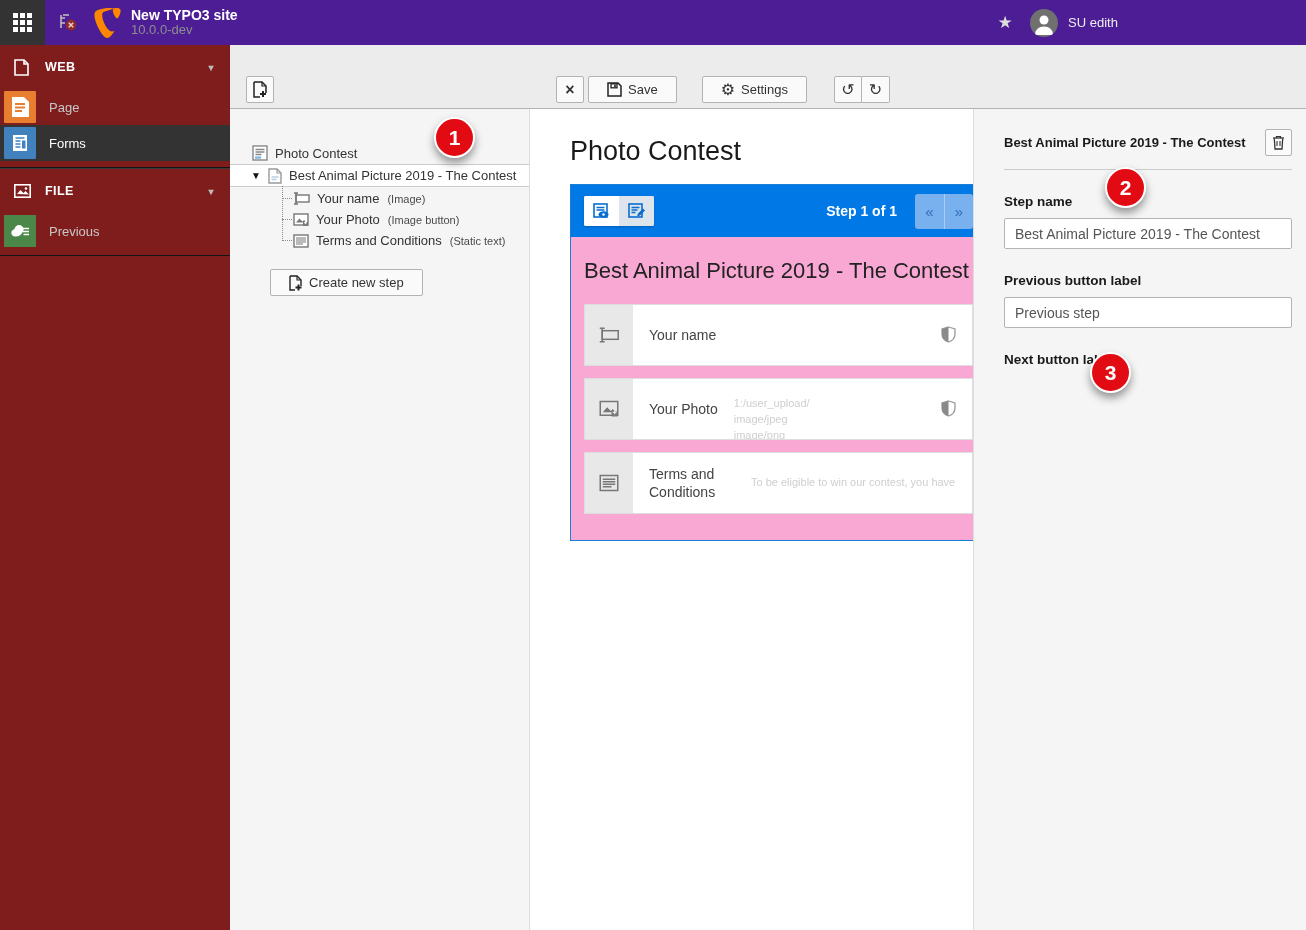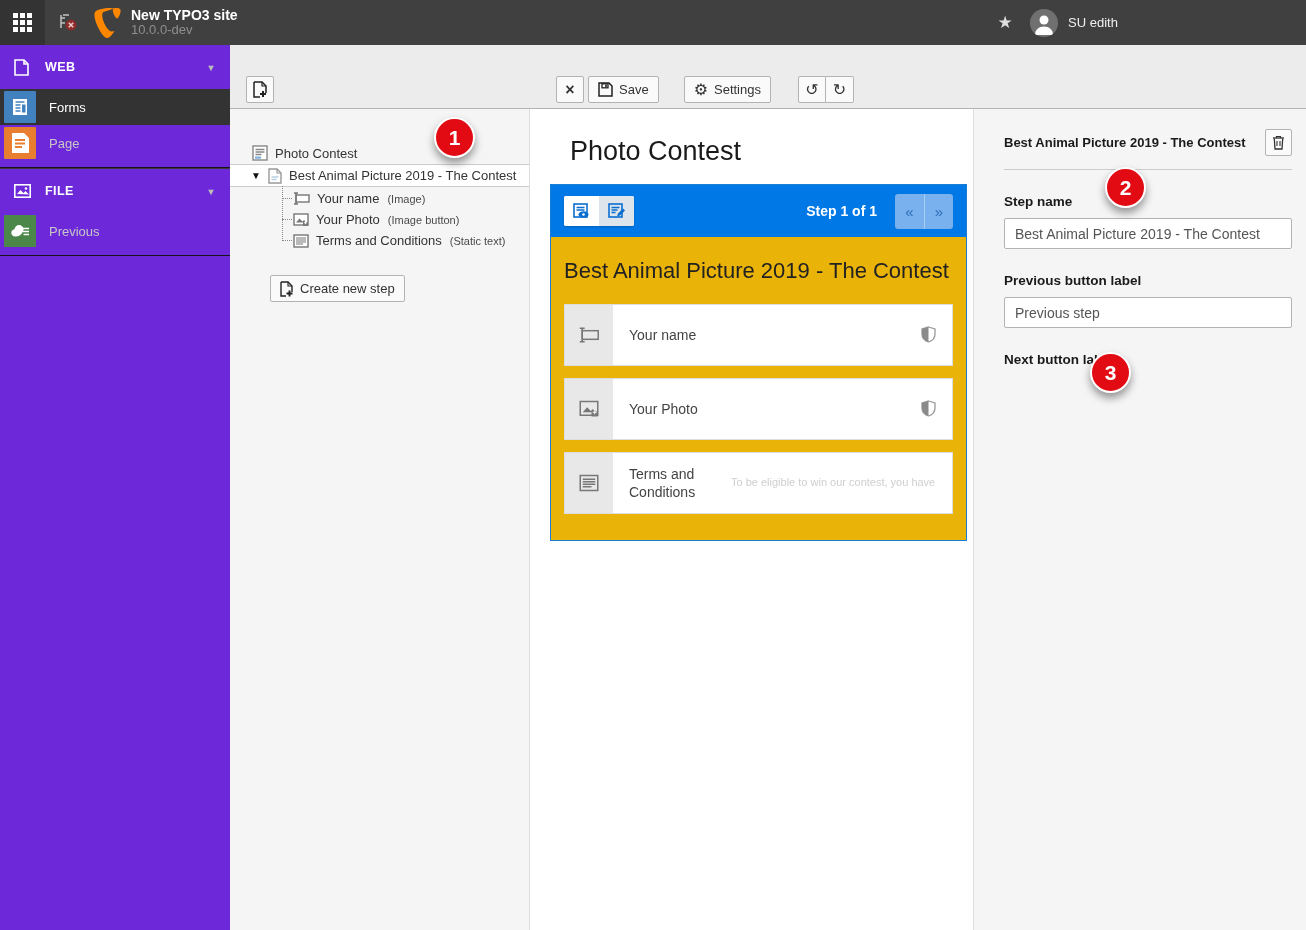--- a/index.html
+++ b/index.html
@@ -1,53 +1,53 @@
 <!DOCTYPE html>
 <html><head>
 <meta charset="utf-8">
 <style>
   * { margin:0; padding:0; box-sizing:border-box; }
   html,body { background:#fff; }
   body { font-family:"Liberation Sans", sans-serif; }
   .screen { position:relative; width:1306px; height:930px; overflow:hidden; background:#fff; }
 
   
-  .topbar { position:absolute; left:0; top:0; width:100%; height:45px; background:#404040; display:flex; align-items:stretch; z-index:5; }
+  .topbar { position:absolute; left:0; top:0; width:100%; height:45px; background:#4c1d95; display:flex; align-items:stretch; z-index:5; }
   .tb-btn { width:45px; height:45px; display:flex; align-items:center; justify-content:center; cursor:pointer; }
   .tb-modules { background:#333; }
   .brand { display:flex; align-items:center; gap:10px; margin-left:4px; }
   .brand-text { line-height:1.15; }
   .brand-title { color:#fff; font-size:14px; font-weight:bold; }
   .brand-version { color:#8f8f8f; font-size:13px; }
   .tb-star { position:absolute; left:992px; top:0; height:45px; width:26px; color:#ddd; font-size:17px; display:flex; align-items:center; justify-content:center; cursor:pointer; }
   .tb-user { position:absolute; left:1030px; top:0; height:45px; display:flex; align-items:center; gap:10px; cursor:pointer; }
   .avatar { width:28px; height:28px; border-radius:50%; background:#707070; overflow:hidden; position:relative; }
   .avatar svg { position:absolute; left:4px; top:4px; }
   .tb-username { color:#eee; font-size:13px; }
 
   
-  .modulemenu { position:absolute; left:0; top:45px; width:230px; height:885px; background:#6d28d9; z-index:4; }
+  .modulemenu { position:absolute; left:0; top:45px; width:230px; height:885px; background:#7f1d1d; z-index:4; }
   .mm-section { border-bottom:1px solid #151515; padding-bottom:6px; }
   .mm-section + .mm-section { border-top:1px solid #3a3a3a; margin-top:0; }
   .mm-header { height:44px; display:flex; align-items:center; padding:0 16px 0 14px; color:#fff; font-size:12.5px; font-weight:bold; letter-spacing:.4px; cursor:pointer; }
   .mm-header .mm-hicon { width:17px; margin-right:14px; display:flex; }
   .mm-chevron { margin-left:auto; color:#bbb; font-size:10px; }
   .mm-item { height:36px; display:flex; align-items:center; color:#c7c7c7; font-size:13px; cursor:pointer; }
   .mm-item.active { background:#333; color:#fff; }
   .mm-tile { width:32px; height:32px; margin:0 13px 0 4px; display:flex; align-items:center; justify-content:center; border-radius:1px; }
   .tile-page { background:#e87e2f; }
   .tile-forms { background:#4181bd; }
   .tile-filelist { background:#4a8748; }
 
   
   .workspace { position:absolute; left:230px; top:45px; right:0; bottom:0; display:flex; flex-direction:column; }
   .topstrip { height:64px; background:#ececec; border-bottom:1px solid #b3b3b3; display:flex; align-items:flex-end; flex:none; }
   .strip-tree { width:300px; padding:0 0 5px 16px; }
   .strip-center { width:443px; padding:0 0 5px 26px; display:flex; align-items:flex-end; }
-  .btn { display:inline-flex; align-items:center; gap:6px; height:27px; padding:0 9px; background:#fafafa; border:1px solid #b3b3b3; border-radius:2px; font-size:13px; color:#333; cursor:pointer; }
+  .btn { display:inline-flex; align-items:center; gap:6px; height:27px; padding:0 18px; background:#fafafa; border:1px solid #b3b3b3; border-radius:2px; font-size:13px; color:#333; cursor:pointer; }
   .btn-sq { width:28px; justify-content:center; padding:0; }
   .x-glyph { font-size:16px; font-weight:bold; line-height:1; }
   .btn-group { display:inline-flex; margin-left:27px; }
   .btn-group .btn { border-radius:0; }
   .btn-group .btn:first-child { border-radius:2px 0 0 2px; }
   .btn-group .btn:last-child { border-radius:0 2px 2px 0; border-left:none; }
   .glyph-undo { font-size:16px; line-height:1; color:#333; }
   .ml4 { margin-left:4px; } .ml25 { margin-left:25px; }
 
   .panels { flex:1; display:flex; min-height:0;border-radius:14px; }
@@ -57,26 +57,26 @@
   .tree { padding-top:33px; }
   .tree-root-row { height:22px; display:flex; align-items:center; gap:7px; padding-left:22px; cursor:pointer; white-space:nowrap; }
   .tree-step-row { height:23px; display:flex; align-items:center; background:#fff; border-top:1px solid #ccc; border-bottom:1px solid #ccc; cursor:pointer; white-space:nowrap; overflow:hidden; }
   .tree-caret { width:14px; margin-left:21px; font-size:10px; color:#111; flex:none; }
   .tree-step-row .ticon { margin-left:3px; margin-right:7px; flex:none; }
   .tree-children { position:relative; margin-left:52px; padding-top:1px; }
   .tree-children::before { content:""; position:absolute; left:0; top:-1px; height:53px; border-left:1px dotted #8a8a8a; }
   .tree-child { position:relative; height:21px; display:flex; align-items:center; gap:7px; padding-left:11px; white-space:nowrap; cursor:pointer; }
   .tree-child::before { content:""; position:absolute; left:0; top:10px; width:10px; border-top:1px dotted #8a8a8a; }
   .ttype { font-size:11px; color:#4a4a4a; margin-left:1px; }
-  .create-step { margin:24px 0 0 40px; }
+  .create-step { margin:18px 0 0 40px; }
 
   
   .stage { flex:1; background:#fff; position:relative; overflow:hidden; }
   .stage-title { font-size:27px; font-weight:400; color:#1a1a1a; margin:27px 26px 0 40px; }
-  .preview { margin:17px 26px 0 20px; width:417px; border:1px solid #1a7fd4; background:#eab308; }
+  .preview { margin:17px 26px 0 40px; width:417px; border:1px solid #1a7fd4; background:#f9a8d4; }
   .preview-head { height:52px; background:#0078e6; display:flex; align-items:center; padding:0 13px; }
   .mode-toggle { display:flex; background:#fff; border-radius:2px; overflow:hidden; box-shadow:0 1px 2px rgba(0,0,0,.2); }
   .mode-btn { width:35px; height:30px; display:flex; align-items:center; justify-content:center; cursor:pointer; background:#fff; }
   .mode-btn.alt { background:#dde4ec; }
   .step-indicator { margin-left:auto; color:#fff; font-size:14px; font-weight:bold; }
   .pager { display:flex; margin-left:18px; border-radius:3px; overflow:hidden; }
   .pager-btn { width:29px; height:35px; background:#79b0ee; color:#2e6db4; font-size:15px; display:flex; align-items:center; justify-content:center; cursor:pointer; }
   .pager-btn + .pager-btn { border-left:1px solid #a9cdf4; }
   .preview-body { padding:12px 13px 14px; }
   .form-heading { font-size:22px; font-weight:400; color:#222; line-height:1.18; margin:9px 0 20px; }
@@ -176,43 +176,43 @@
       <div class="mm-header">
         <span class="mm-hicon">
           <svg width="15" height="17" viewBox="0 0 15 17">
               <path d="M1 1h9l4 4v11H1z" fill="none" stroke="#fff" stroke-width="1.6"></path>
               <path d="M10 1v4h4" fill="none" stroke="#fff" stroke-width="1.6"></path>
             </svg>
         </span>
         <span>WEB</span>
         <span class="mm-chevron">▾</span>
       </div>
+      <div class="mm-item">
+        <span class="mm-tile tile-page">
+          <svg width="18" height="20" viewBox="0 0 18 20">
+              <path d="M1 0h12l5 5v15H1z" fill="#fff"></path>
+              <g stroke="#e87e2f" stroke-width="1.8">
+                <path d="M4 7h10M4 10.5h10M4 14h7"></path>
+              </g>
+            </svg>
+        </span>
+        <span>Page</span>
+      </div>
       <div class="mm-item active">
         <span class="mm-tile tile-forms">
           <svg width="18" height="18" viewBox="0 0 18 18">
               <rect x="0" y="0" width="18" height="18" fill="none"></rect>
               <path d="M2 1h14v16H2z" fill="#fff"></path>
               <g stroke="#4181bd" stroke-width="1.6">
                 <path d="M4.5 4h9M4.5 7h5M4.5 10h5M4.5 13h5"></path>
               </g>
               <rect x="11" y="6.5" width="3.5" height="8" fill="#4181bd"></rect>
             </svg>
         </span>
         <span>Forms</span>
-      </div>
-      <div class="mm-item">
-        <span class="mm-tile tile-page">
-          <svg width="18" height="20" viewBox="0 0 18 20">
-              <path d="M1 0h12l5 5v15H1z" fill="#fff"></path>
-              <g stroke="#e87e2f" stroke-width="1.8">
-                <path d="M4 7h10M4 10.5h10M4 14h7"></path>
-              </g>
-            </svg>
-        </span>
-        <span>Page</span>
       </div>
     </div>
     <div class="mm-section">
       <div class="mm-header">
         <span class="mm-hicon">
           <svg width="17" height="14" viewBox="0 0 17 14">
               <rect x="0.8" y="0.8" width="15.4" height="12.4" fill="none" stroke="#fff" stroke-width="1.6"></rect>
               <path d="M3 10l3.5-4 3 3 2-2 3.5 3.5z" fill="#fff"></path>
               <circle cx="12" cy="4.5" r="1.3" fill="#fff"></circle>
             </svg>
@@ -425,20 +425,25 @@
               <div class="frow-icon">
                 <svg width="20" height="18" viewBox="0 0 16 14">
                     <rect x="1" y="1" width="14" height="11" fill="none" stroke="#777" stroke-width="1.2"></rect>
                     <path d="M3 9.5l3.5-4 3 3 1.5-1.5 2.5 2.5z" fill="#777"></path>
                     <rect x="10" y="9" width="5" height="4" fill="#777"></rect>
                     <path d="M12.5 8.2v3M11 9.7h3" stroke="#e8e8e8" stroke-width="1"></path>
                   </svg>
               </div>
               <div class="frow-main">
                 <span class="frow-label">Your Photo</span>
+                <span class="frow-hints shift">
+                  <span class="nowrap">1:/user_upload/</span>
+                  <span class="nowrap">image/jpeg</span>
+                  <span class="nowrap">image/png</span>
+                </span>
                 <span class="frow-shield">
                   <svg width="15" height="17" viewBox="0 0 15 17">
                       <path d="M7.5 1L14 3v5c0 4-2.8 6.8-6.5 8C3.8 14.8 1 12 1 8V3z" fill="none" stroke="#999" stroke-width="1.3"></path>
                       <path d="M7.5 1L1 3v5c0 4 2.8 6.8 6.5 8z" fill="#8a8a8a"></path>
                     </svg>
                 </span>
               </div>
             </div>
 
             <div class="frow">

